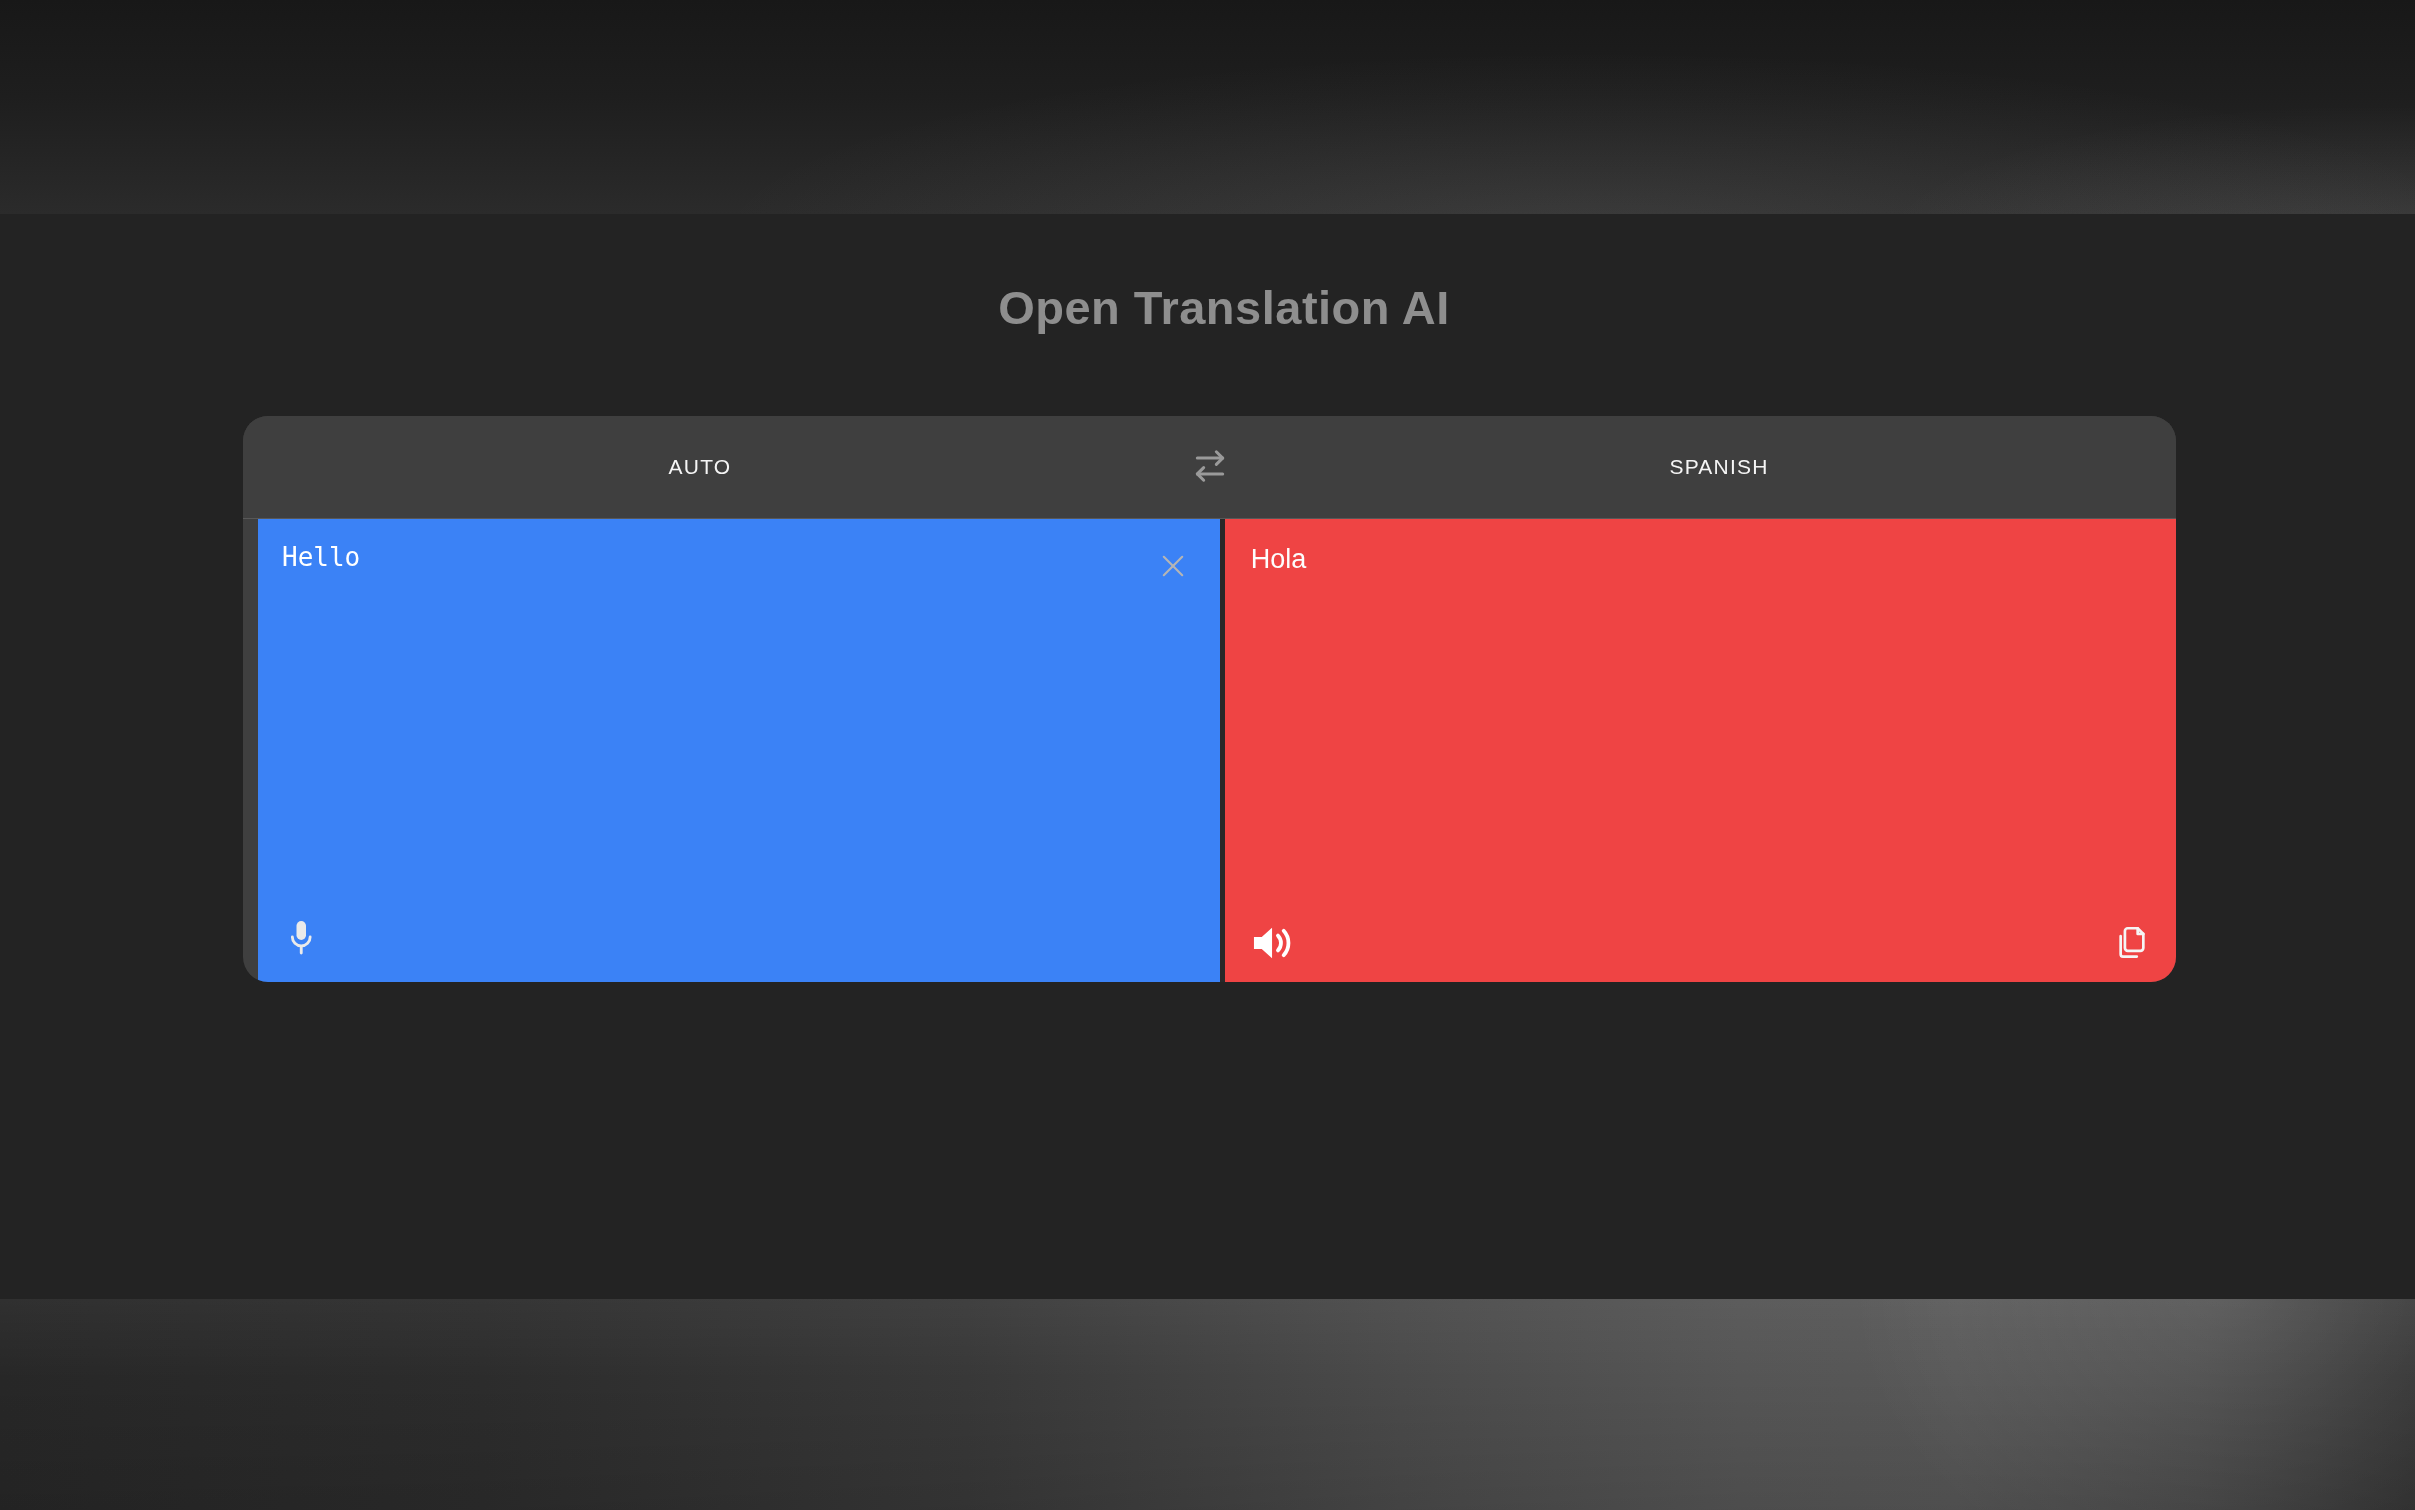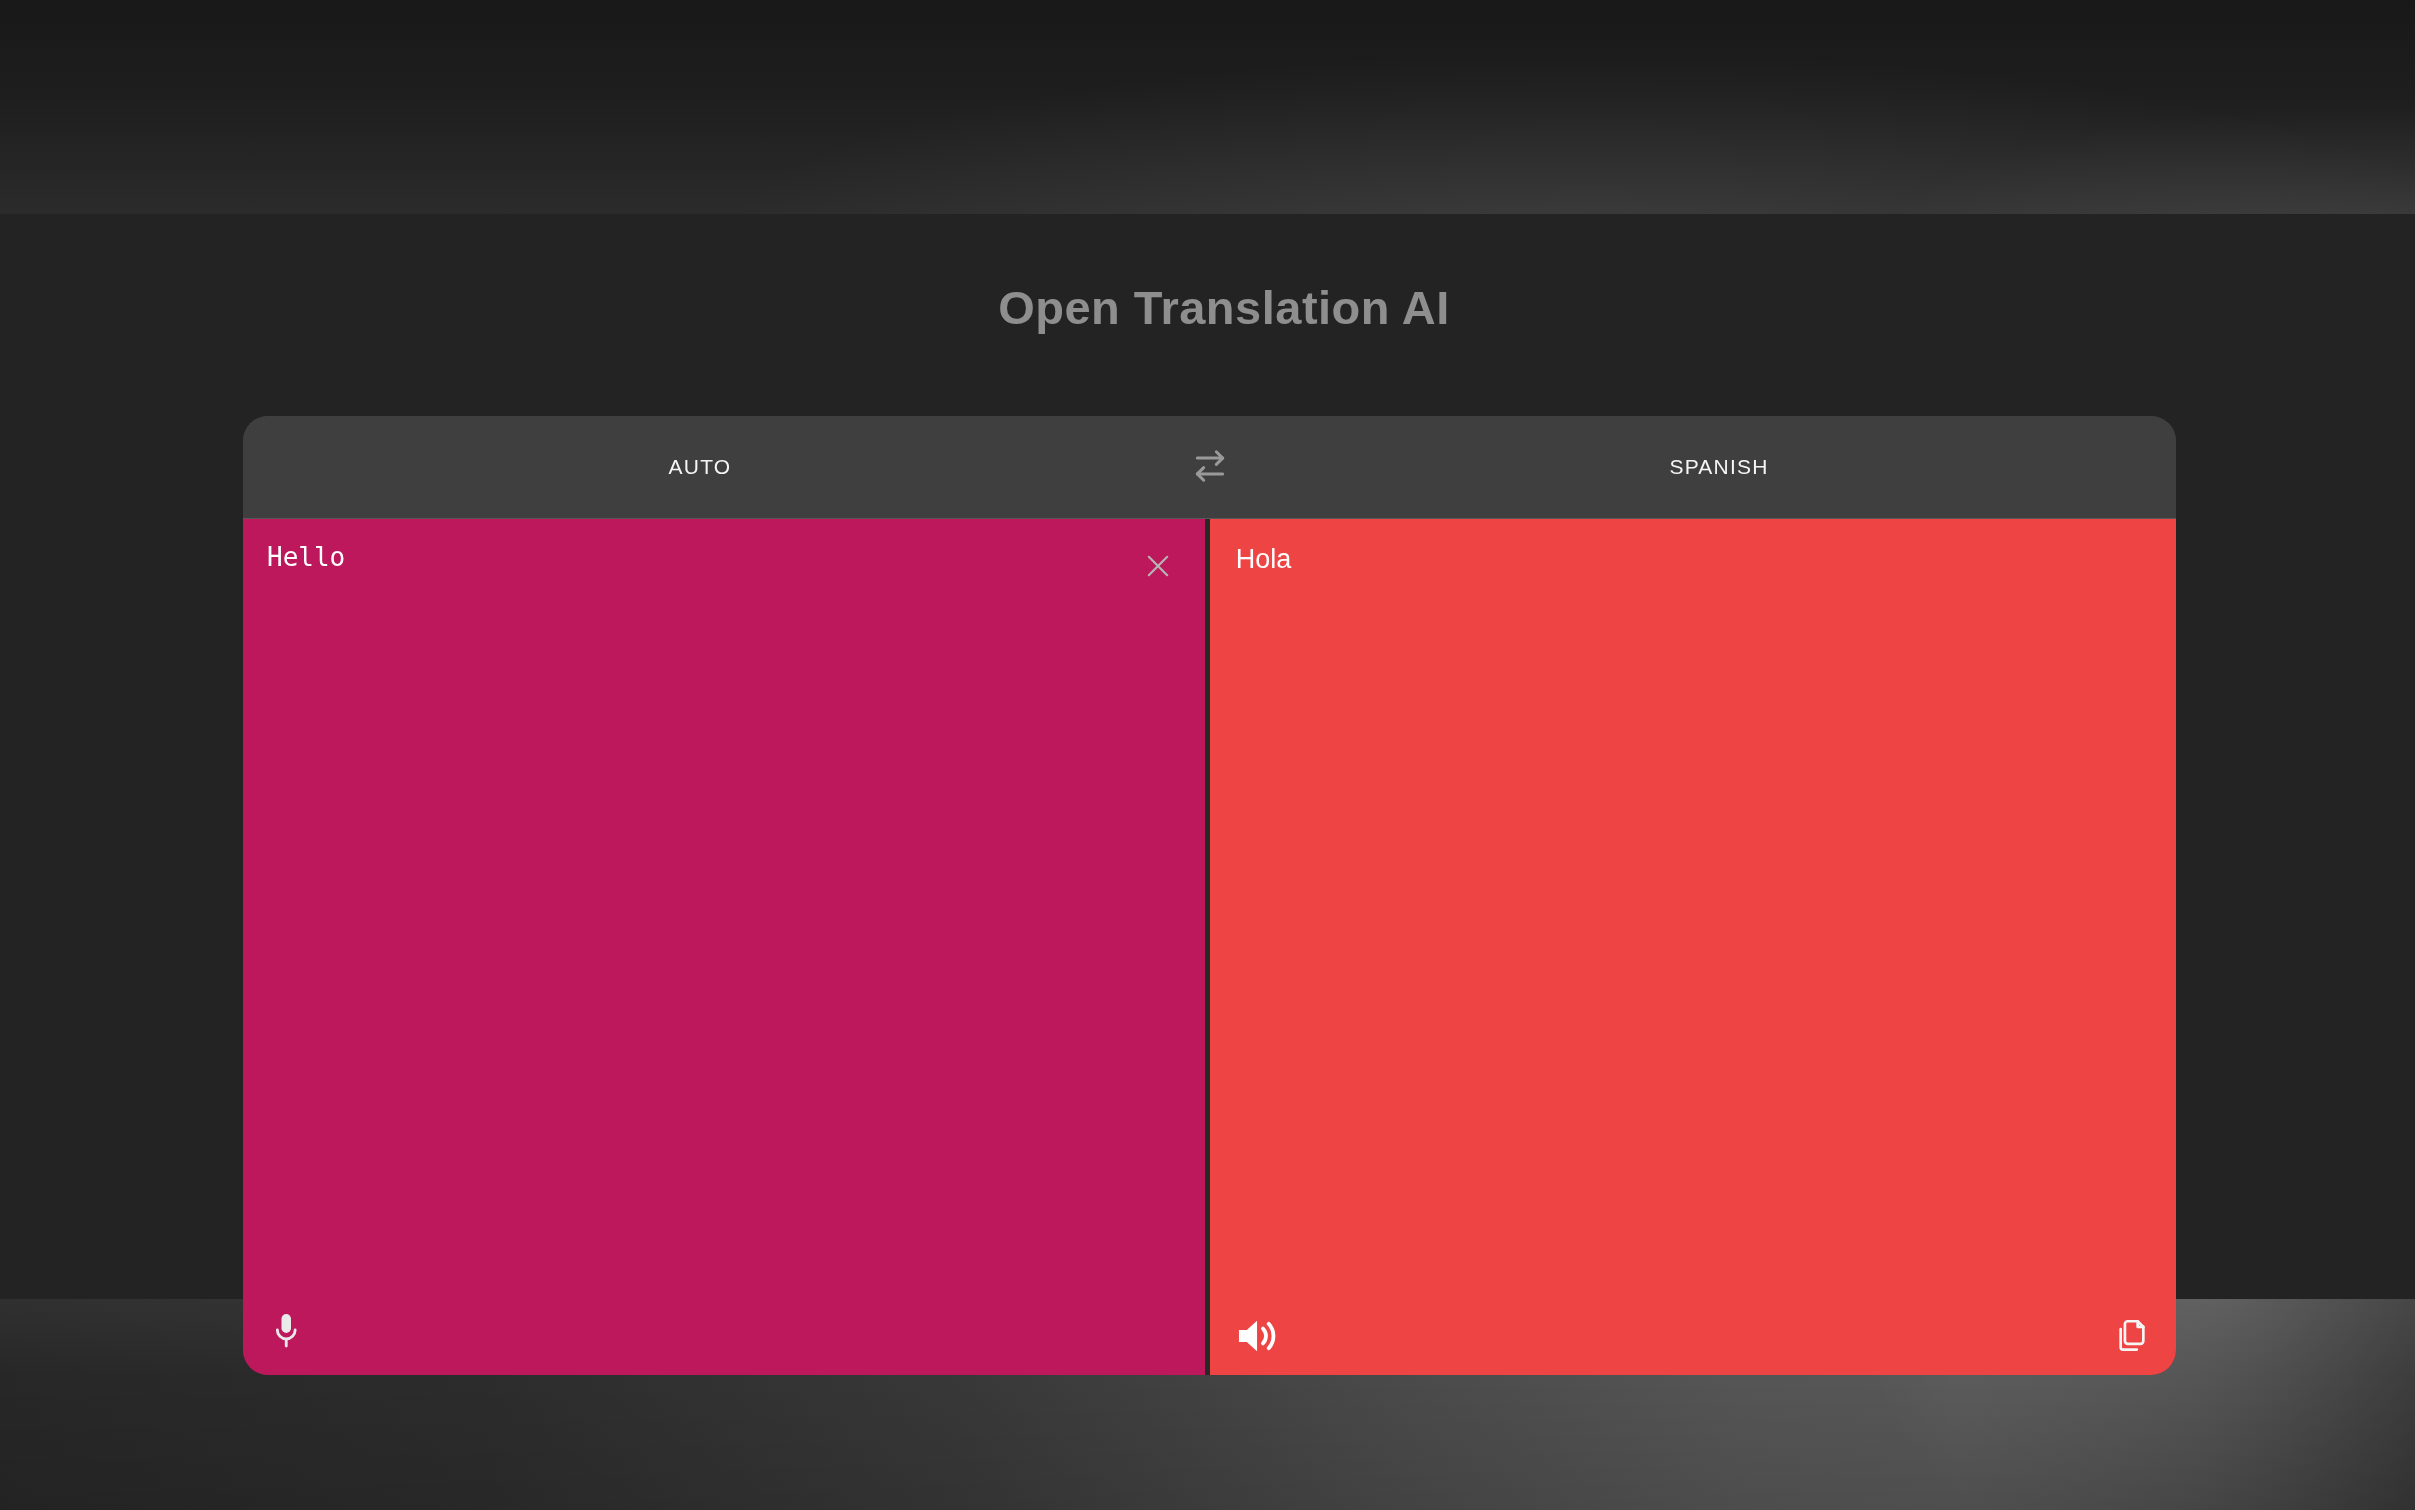--- a/index.html
+++ b/index.html
@@ -32,21 +32,21 @@
     position: absolute; left: 16px; top: 249px; width: 100%;
     text-align: center;
     font-size: 47px; font-weight: bold;
     color: #8e8e8e;
     letter-spacing: 0.5px;
   }
 
   
   .card {
     position: absolute; left: 243px; top: 416px;
-    width: 1933px; height: 959px;
+    width: 1933px; height: 566px;
     border-radius: 25px;
     overflow: hidden;
     display: flex; flex-direction: column;
     background: #3f3f3f;
   }
   .card-header {
     flex: 0 0 auto;
     height: 102px;
     background: #3f3f3f;
     border-bottom: 1.9px solid #585858;
@@ -62,22 +62,23 @@
   .swap-button {
     flex: 0 0 105px;
     height: 100%;
     display: flex; align-items: center; justify-content: center;
     background: transparent; border: none; padding: 0; cursor: pointer;
   }
 
   .card-body { flex: 1; display: flex; min-height: 0; }
   .source-panel {
     flex: 0 0 962px;
-    background: #be185d;
+    background: #3b82f6;
     position: relative;
+    margin-left: 15px;
   }
   .panel-divider { flex: 0 0 4.8px; background: #282828; }
   .target-panel {
     flex: 1;
     background: #ef4444;
     position: relative;
   }
 
   .source-text {
     position: absolute; left: 24px; top: 23px;

